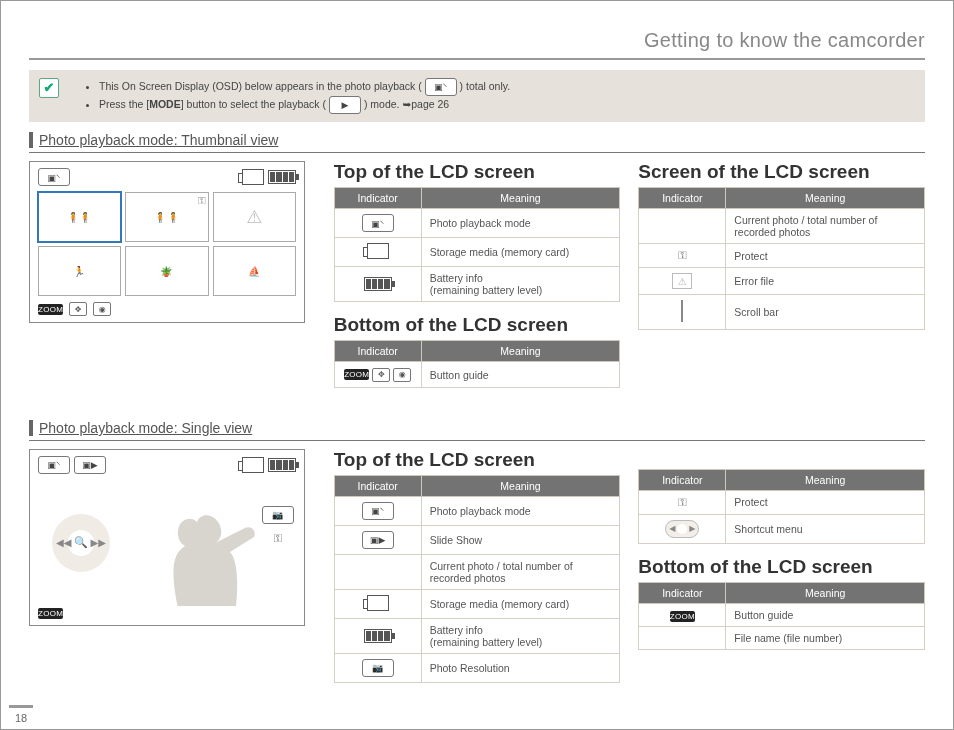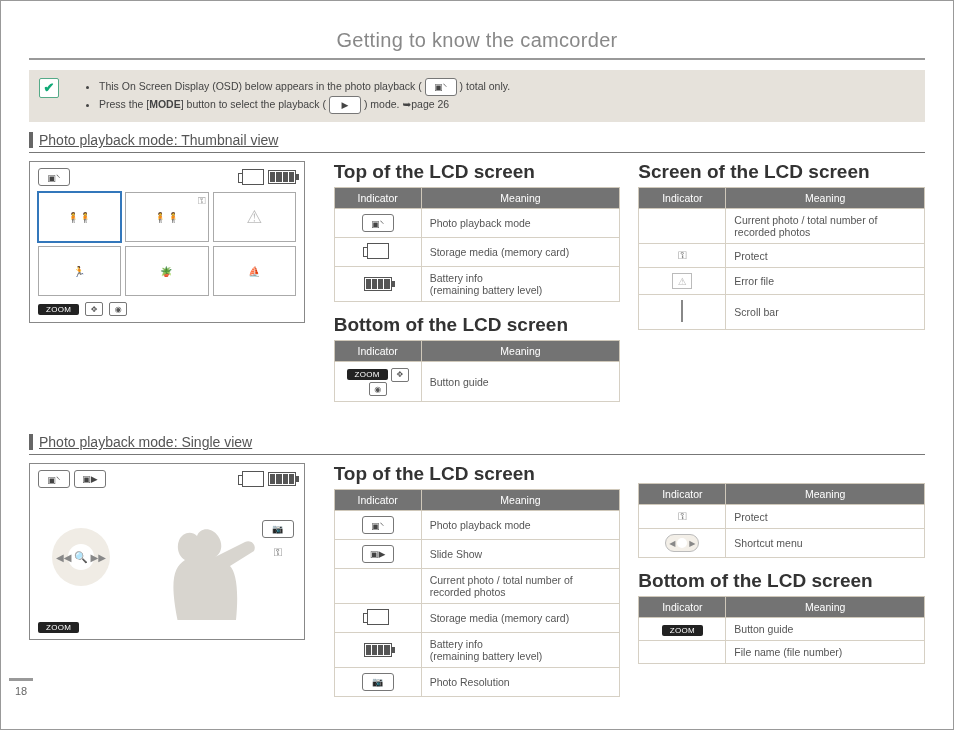--- a/index.html
+++ b/index.html
@@ -13,21 +13,21 @@
   .page {
     width: 954px;
     height: 730px;
     position: relative;
     box-sizing: border-box;
     padding: 18px 28px 18px 28px;
     border: 1px solid #999;
     margin: 0 auto;
   }
   .chapter-title {
-    text-align: center;
+    text-align: right;
     font-size: 20px;
     color: #888;
     font-weight: normal;
     margin: 10px 0 6px 0;
     letter-spacing: 0.3px;
   }
   .title-rule {
     border: 0;
     border-top: 2px solid #999;
     margin: 0 0 10px 0;
@@ -106,21 +106,21 @@
   .thumb.selected { outline: 2px solid #37b; outline-offset:-1px; }
   .sil { color:#bbb; }
   .thumb .key-icon {
     position:absolute; top:2px; right:2px; font-size:10px; color:#888;
   }
   .lcd-bottom {
     display:flex; gap:6px; align-items:center;
     padding:2px 4px;
   }
   .zoom-badge {
-    background:#222; color:#fff; font-size:8px; padding:1px 8px; border-radius:2px;
+    background:#222; color:#fff; font-size:8px; padding:1px 0; border-radius:2px;
     letter-spacing:0.3px;
   }
   .tiny-ic { display:inline-flex; width:16px; height:12px; border:1px solid #777; border-radius:2px; align-items:center; justify-content:center; font-size:8px; color:#555; background:#fff;}
 
   
   .single-body {
     position: relative;
     height: 130px;
     border: 0;
     background: #fff;
@@ -179,21 +179,21 @@
   .ic-card::before{content:""; position:absolute; left:-5px; top:3px; width:4px; height:8px; border:1px solid #555; border-right:none;}
   .ic-key { font-size:11px; color:#666; }
   .ic-warn { display:inline-flex; width:18px; height:14px; border:1px solid #bbb; align-items:center; justify-content:center; color:#bbb; font-size:10px;}
   .ic-bar { display:inline-block; width:2px; height:22px; background:#888;}
   .ic-dial { display:inline-flex; width:32px; height:16px; border:1px solid #bbb; background:#f3efe8; border-radius:999px; align-items:center; justify-content:center; gap:2px; font-size:8px; color:#888;}
   .ic-dial span.mid{ width:10px;height:10px; background:#fff; border-radius:50%; display:inline-block; position:relative;}
 
   .page-num {
     position: absolute;
     left: 8px;
-    bottom: 32px;
+    bottom: 5px;
     font-size: 11px;
     color: #666;
     border-top: 3px solid #999;
     padding-top: 4px;
     width: 24px;
     text-align: center;
   }
 </style>
 </head>
 <body>

